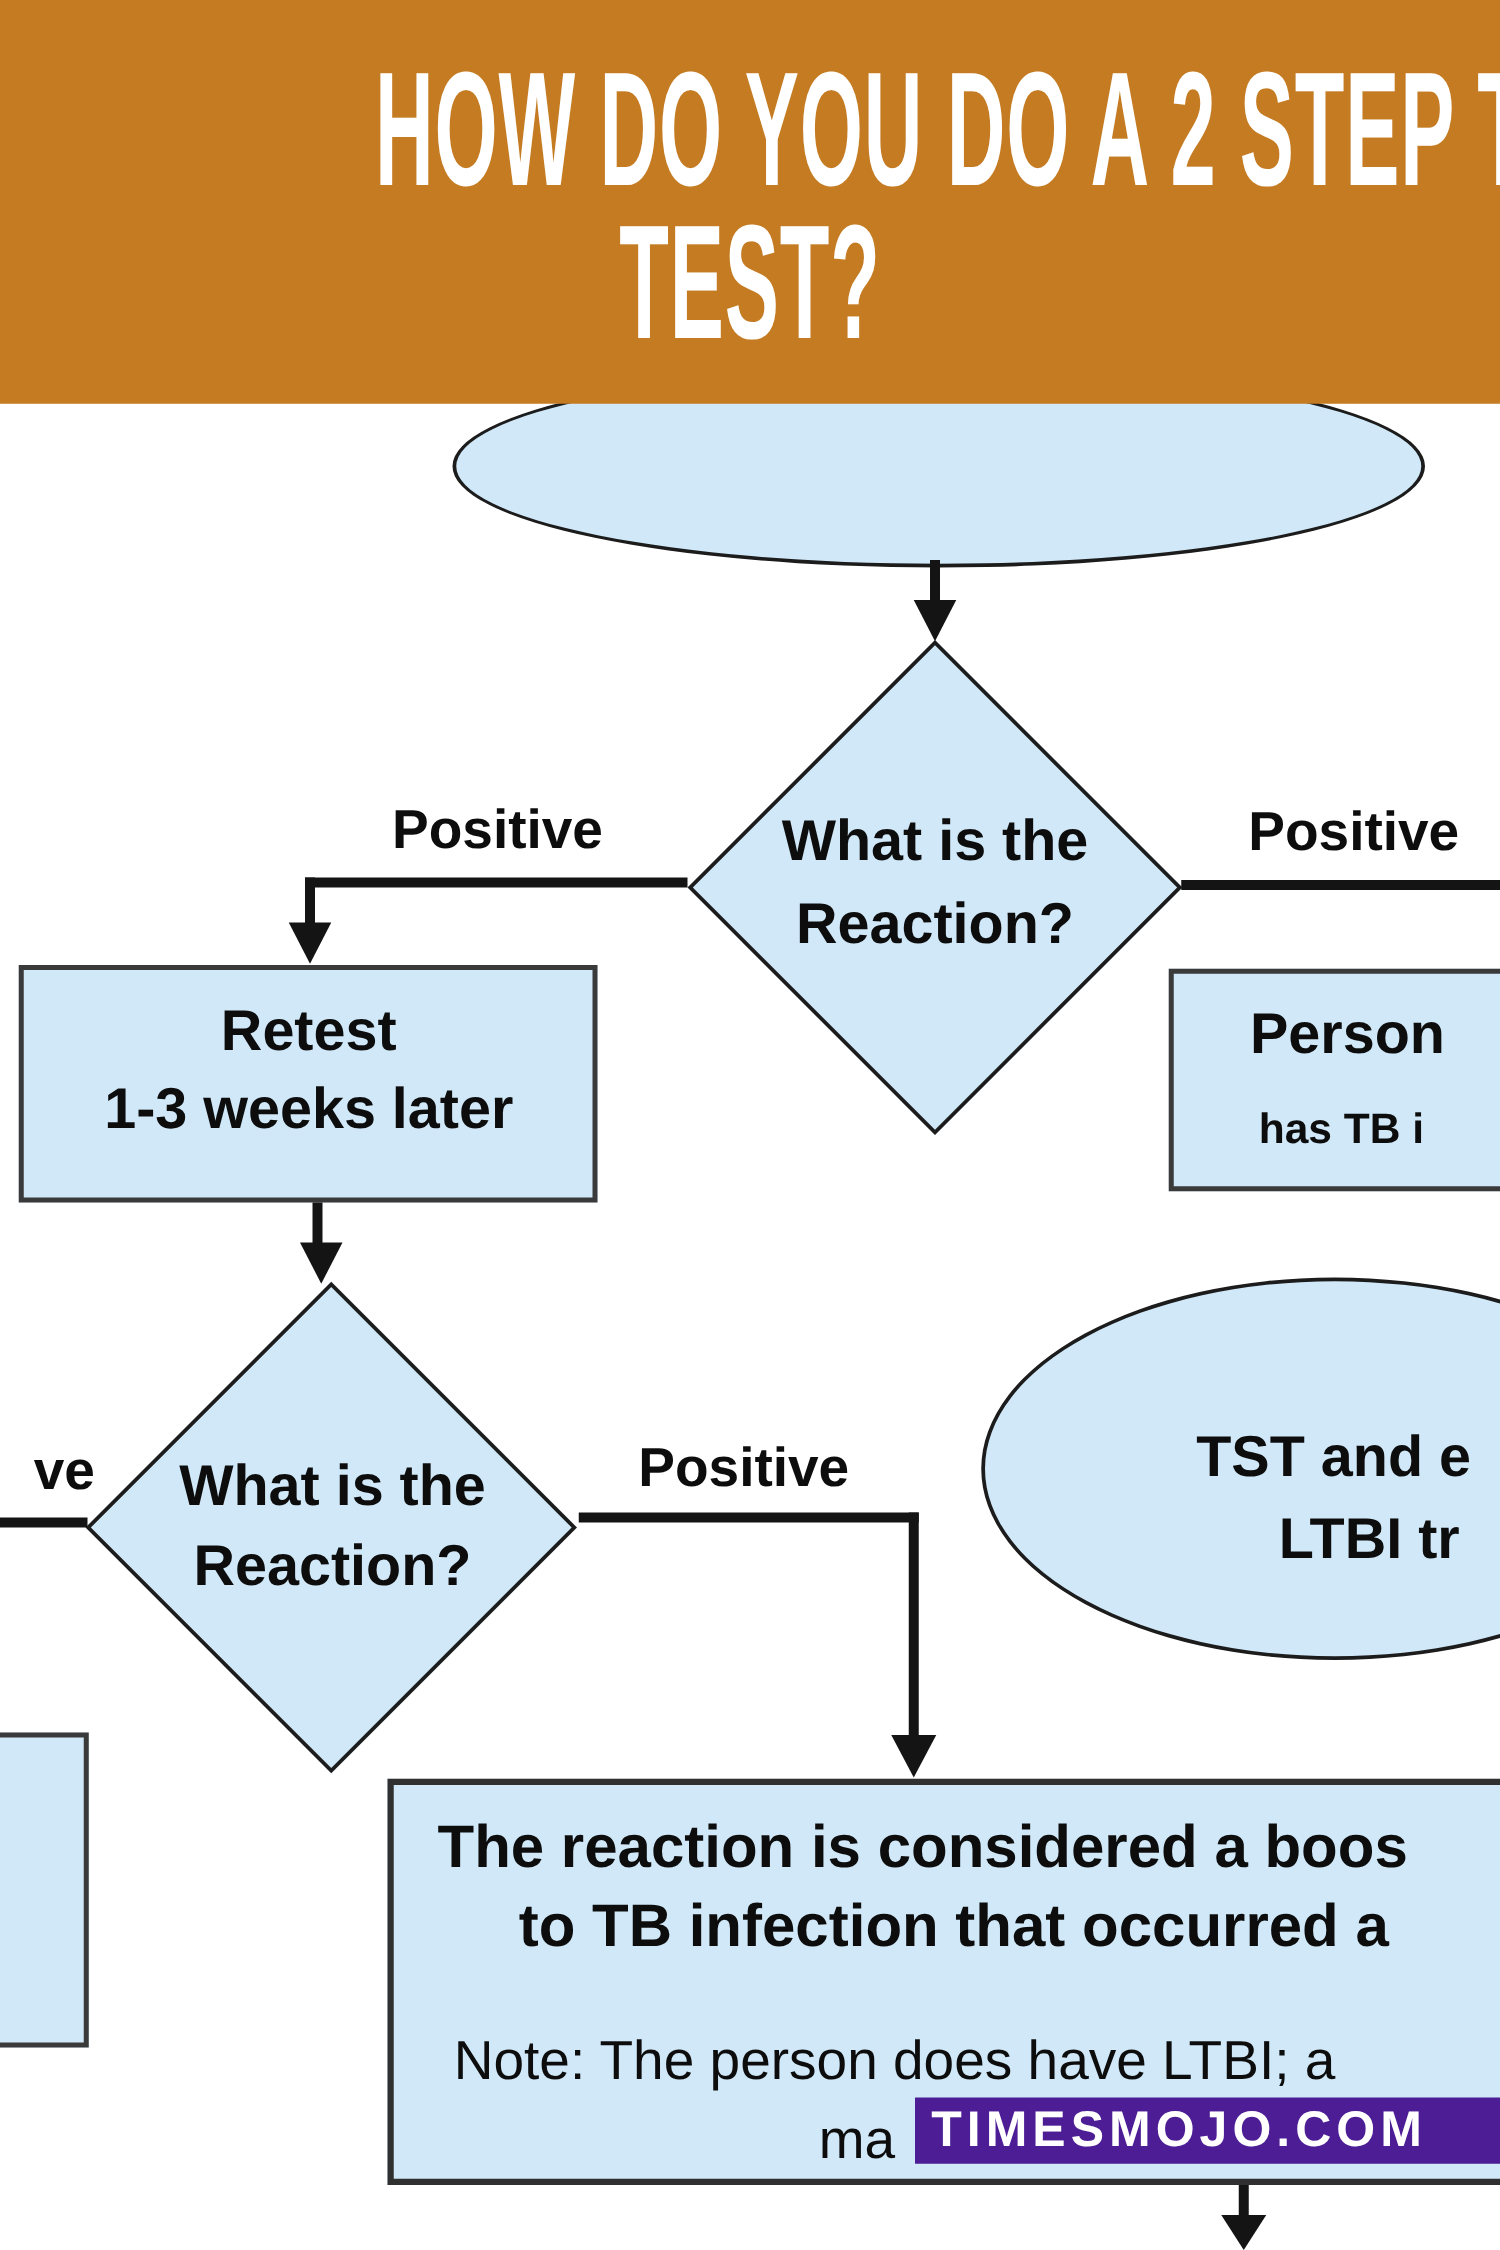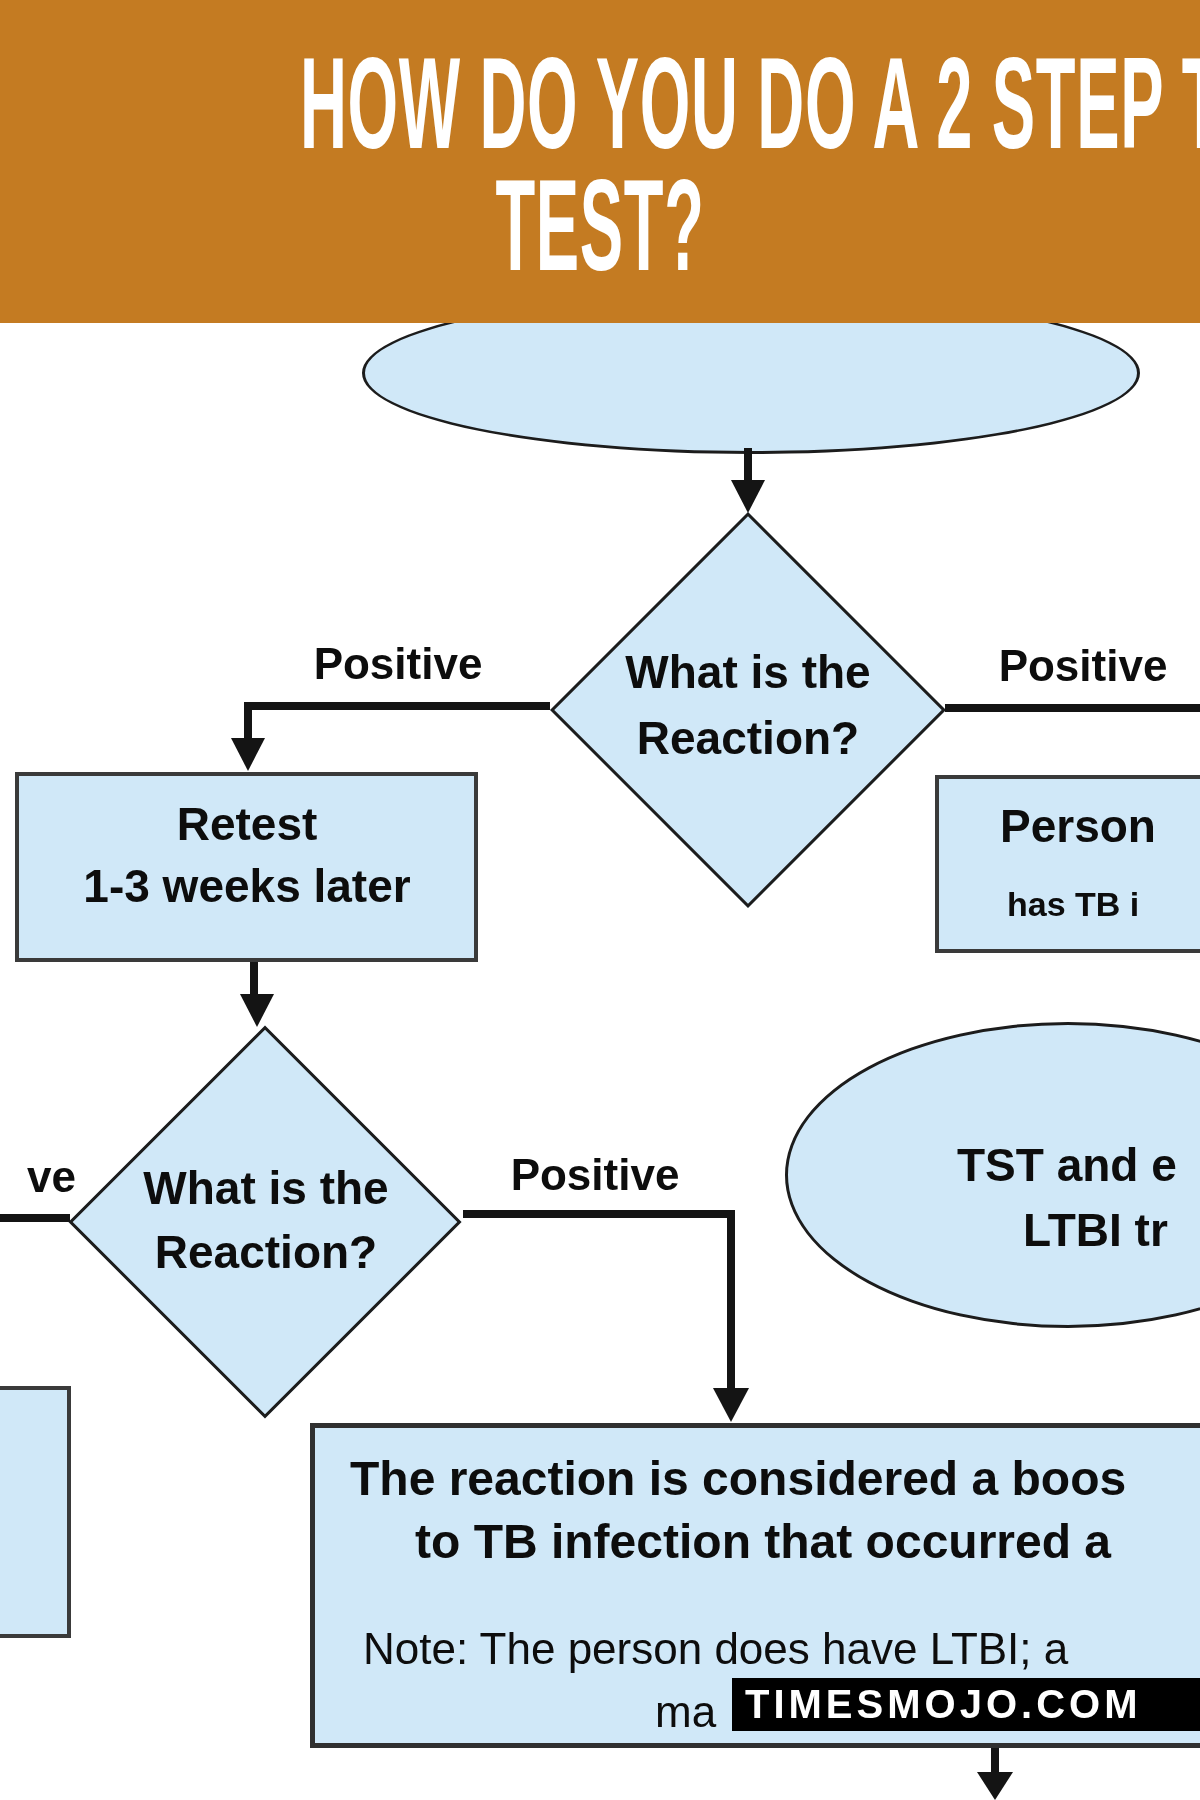--- a/index.html
+++ b/index.html
@@ -38,21 +38,21 @@
   .t-left{transform:translateY(-50%);}
   .regular{font-weight:normal;}
   
   .cline{position:absolute;background:#141414;z-index:2;}
   .arrow-down{position:absolute;width:0;height:0;z-index:2;
     border-left:17px solid transparent;border-right:17px solid transparent;
     border-top:33px solid #141414;}
   
   .badge{
     position:absolute;left:732px;top:1678px;width:468px;height:53px;
-    background:#000000;z-index:7;display:flex;align-items:center;
+    background:#4c1d95;z-index:7;display:flex;align-items:center;
     padding-left:13px;box-sizing:border-box;
   }
   .badge span{
     color:#ffffff;font-weight:bold;font-size:40px;letter-spacing:4px;white-space:nowrap;
   }
 </style>
 </head>
 <body>
 
 <div id="canvas">

